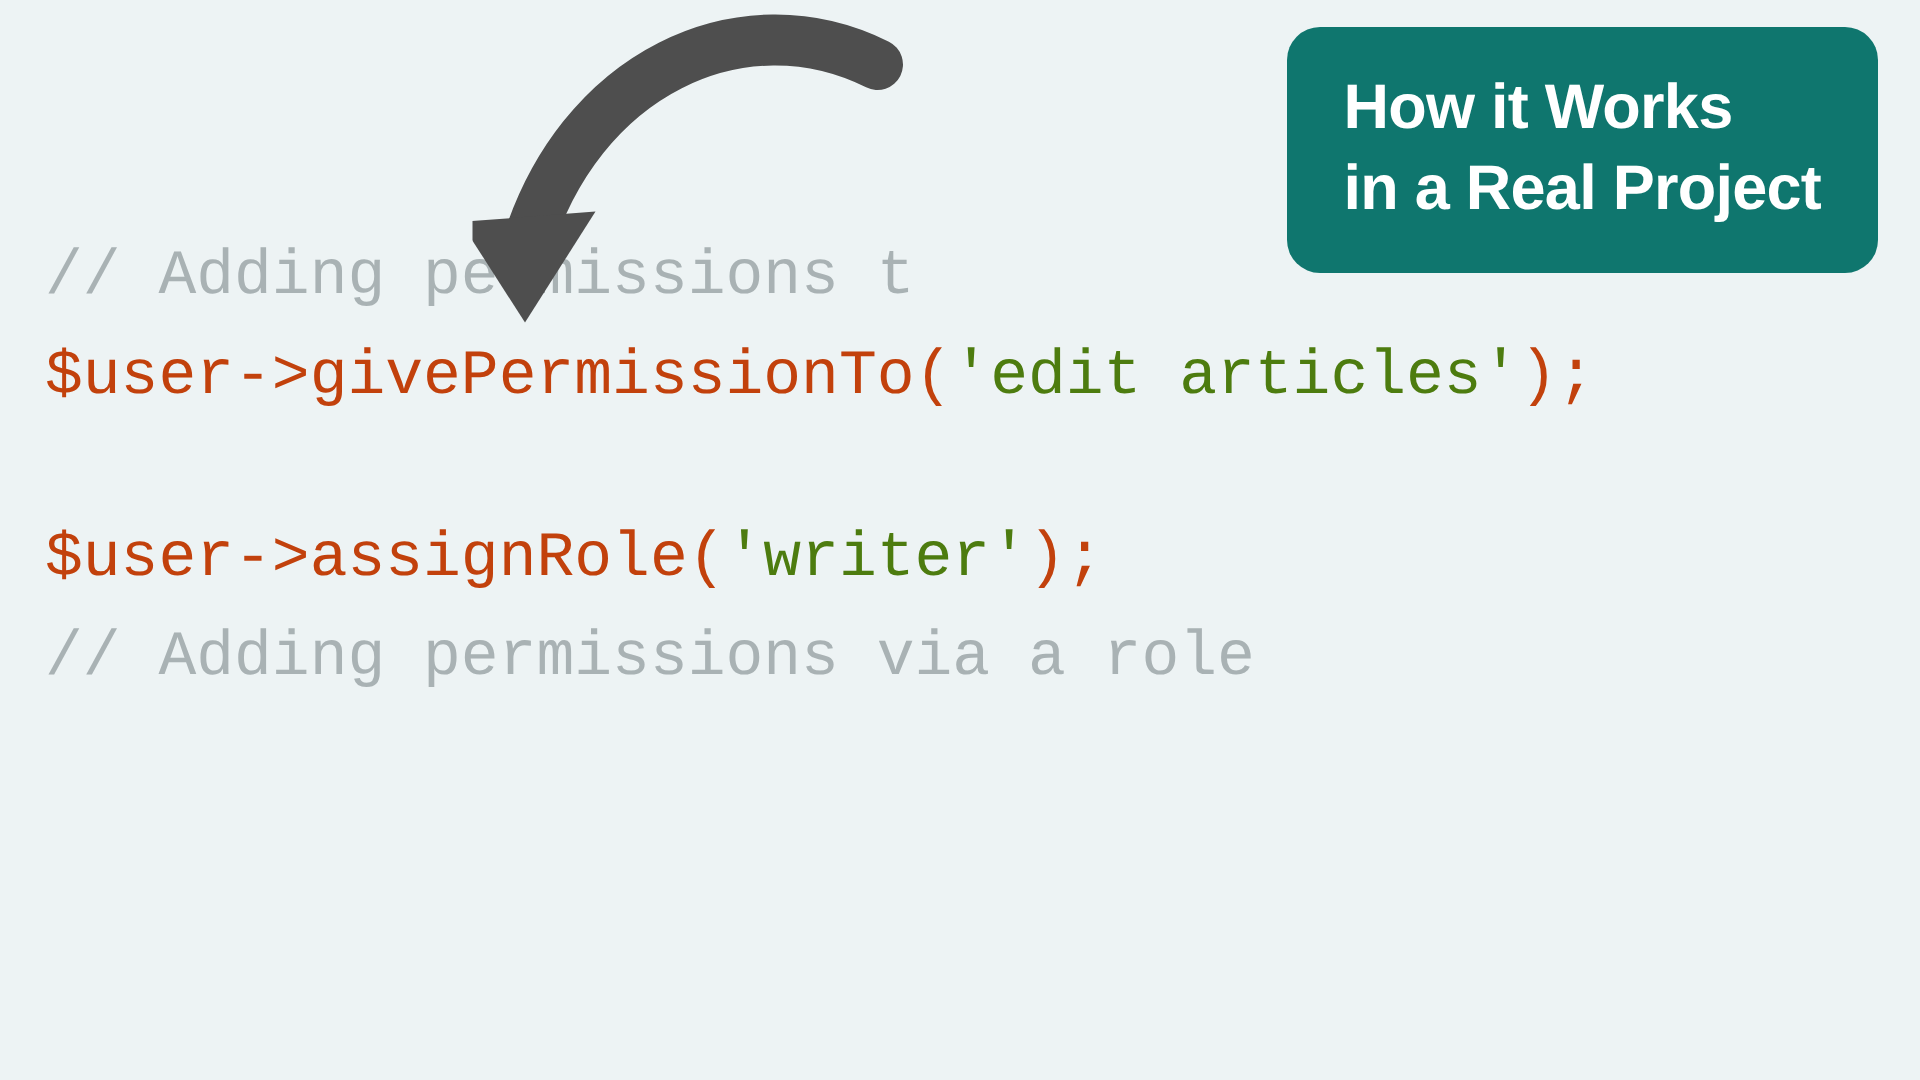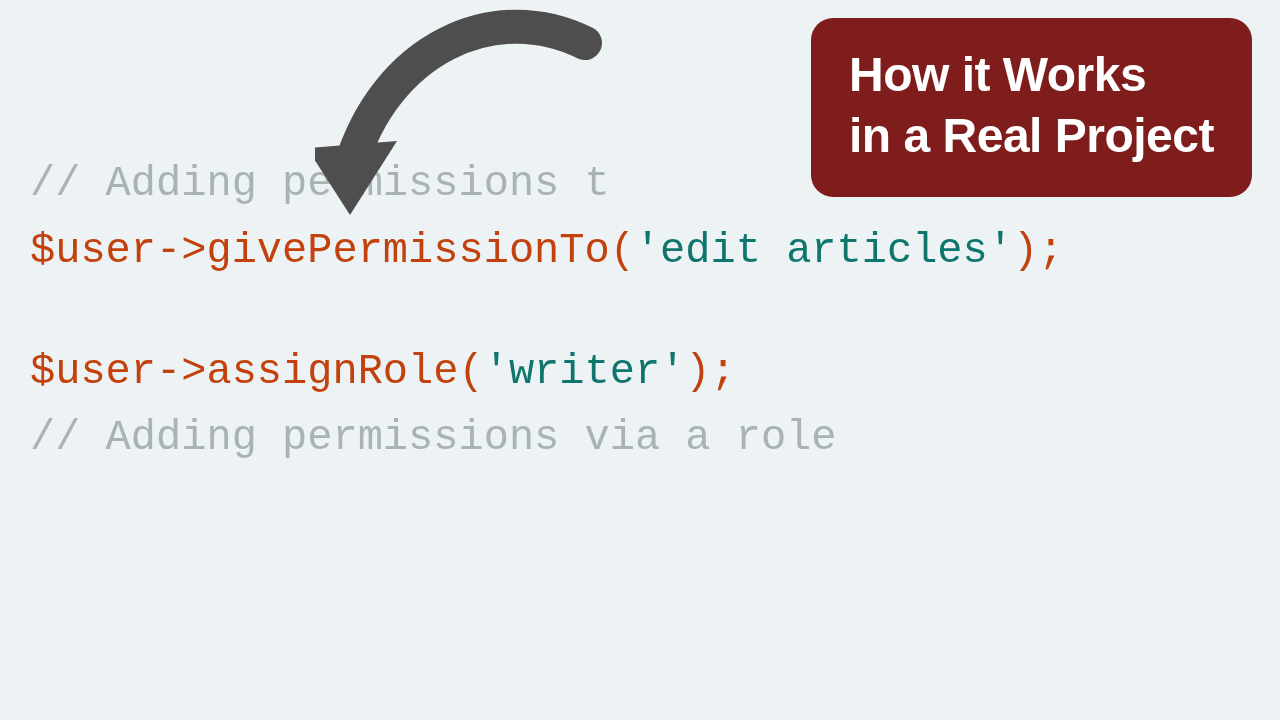--- a/index.html
+++ b/index.html
@@ -15,33 +15,33 @@
       padding: 155px 30px 30px 30px;
       font-size: 42px;
       line-height: 1.4;
     }
     .code-line {
       margin-bottom: 8px;
       white-space: nowrap;
     }
     .comment { color: #a9b2b4; }
     .code-text { color: #c2410c; }
-    .string { color: #0f766e; }
+    .string { color: #4d7c0f; }
     .spacer { height: 54px; }
     .callout {
       position: absolute;
       top: 18px;
       right: 28px;
-      background: #7f1d1d;
+      background: #0f766e;
       color: #ffffff;
       padding: 26px 38px 30px 38px;
       border-radius: 22px;
       font-family: -apple-system, BlinkMacSystemFont, 'Segoe UI', Arial, sans-serif;
       font-weight: 800;
-      font-size: 48px;
+      font-size: 42px;
       line-height: 1.28;
       letter-spacing: -0.5px;
     }
     .arrow-container {
       position: absolute;
       top: 8px;
       left: 315px;
       width: 300px;
       height: 230px;
       pointer-events: none;

